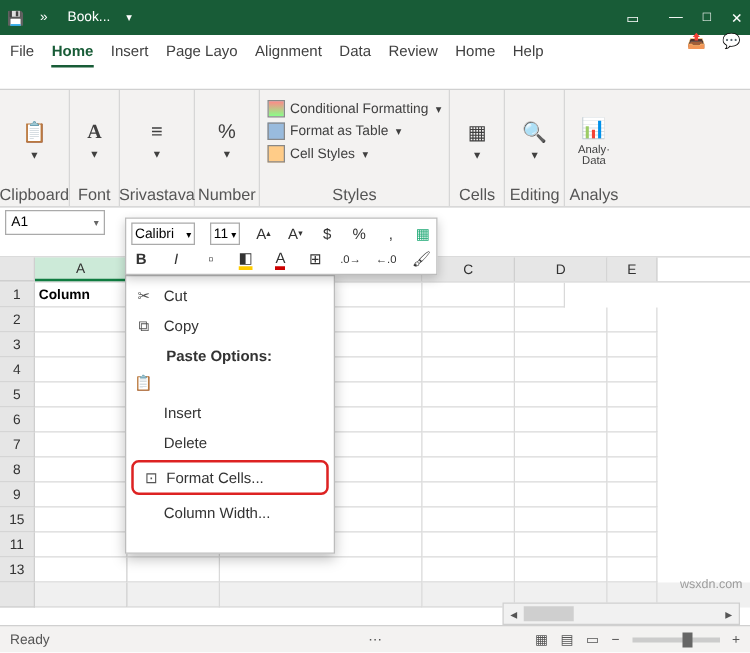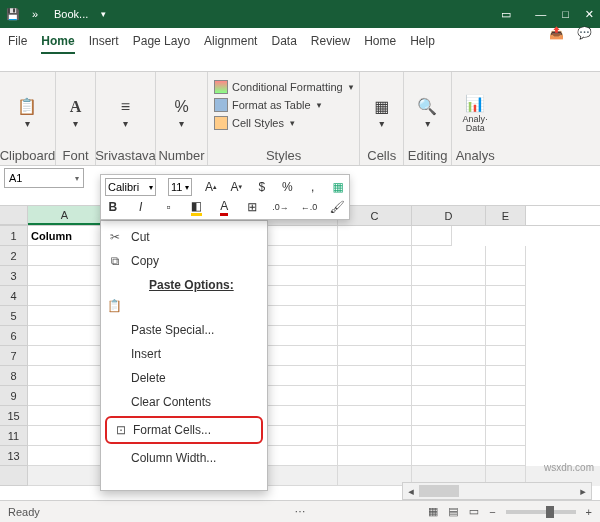--- a/index.html
+++ b/index.html
@@ -36,21 +36,21 @@
   .cell { width:74px; border-right:1px solid #d9d9d9; border-bottom:1px solid #d9d9d9; display:flex; align-items:center; padding:0 3px; font-size:11px;}
   .cell.selA { border-right:1px solid #cfcfcf; }
   .A1cell { border:2px solid #107c41 !important; font-weight:700;}
   .floating-toolbar { position:absolute; top:174px; left:100px; width:250px; height:46px; background:#fff; border:1px solid #bcbcbc; box-shadow:0 3px 8px rgba(0,0,0,.2); display:flex; flex-direction:column; padding:2px; z-index:10;}
   .ft-row { display:flex; align-items:flex-end; gap:12px; padding:1px 2px; }
   .ft-sel { height:18px; border:1px solid #aaa; font-size:11px; padding:0 2px; display:flex; align-items:center; justify-content:space-between;}
   .ft-btn { width:18px; height:18px; display:flex; align-items:center; justify-content:center; font-size:12px; color:#333; }
   .context-menu { position:absolute; top:220px; left:100px; width:168px; background:#fff; border:1px solid #bcbcbc; box-shadow:0 4px 10px rgba(0,0,0,.25); z-index:9; font-size:12px; color:#333; padding:4px 0 20px;}
   .cm-item { height:24px; display:flex; align-items:center; padding:0 10px 0 30px; position:relative; cursor:pointer;}
   .cm-icon { position:absolute; left:6px; top:4px; width:16px; height:16px; display:flex; align-items:center; justify-content:center; font-size:12px; color:#555;}
-  .cm-title { padding:5px 10px 2px 48px; font-weight:700;text-decoration:underline; }
+  .cm-title { padding:5px 10px 2px 32px; font-weight:700; }
   .cm-hl { border:2px solid #d22; border-radius:6px; margin:2px 4px; }
   .cm-hl .cm-item { padding-left:26px;}
   .statusbar { position:absolute; bottom:0; left:0; right:0; height:22px; background:#f3f2f1; border-top:1px solid #d0d0d0; display:flex; align-items:center; padding:0 8px; gap:10px; font-size:11px; color:#555; justify-content:space-between;}
   .sb-right { display:flex; align-items:center; gap:10px; }
   .zoom-slider { width:70px; height:4px; background:#ccc; position:relative;}
   .zoom-thumb { width:8px; height:12px; background:#666; position:absolute; top:-4px; left:40px;}
   .hscroll { position:absolute; bottom:22px; right:8px; width:190px; height:18px; background:#f1f1f1; border:1px solid #cfcfcf; display:flex; align-items:center;}
   .hscroll .arrow { width:16px; height:16px; display:flex; align-items:center; justify-content:center; color:#555;}
   .hscroll .track { flex:1; position:relative; height:100%;}
   .hscroll .thumb { position:absolute; left:0; width:40px; top:2px; bottom:2px; background:#cfcfcf;}
@@ -338,30 +338,24 @@
     </div>
   <div class="cm-item">
       <span class="cm-icon">⧉</span>
       <span>Copy</span>
     </div>
   <div class="cm-title">Paste Options:</div>
   <div class="cm-item">
       <span class="cm-icon">📋</span>
     </div>
   <div class="cm-item">
-      <span>Paste Special...</span>
-    </div>
-  <div class="cm-item">
       <span>Insert</span>
     </div>
   <div class="cm-item">
       <span>Delete</span>
-    </div>
-  <div class="cm-item">
-      <span>Clear Contents</span>
     </div>
   <div class="cm-hl">
     <div class="cm-item">
         <span class="cm-icon">⊡</span>
         <span>Format Cells...</span>
       </div>
   </div>
   <div class="cm-item">
       <span>Column Width...</span>
     </div>

